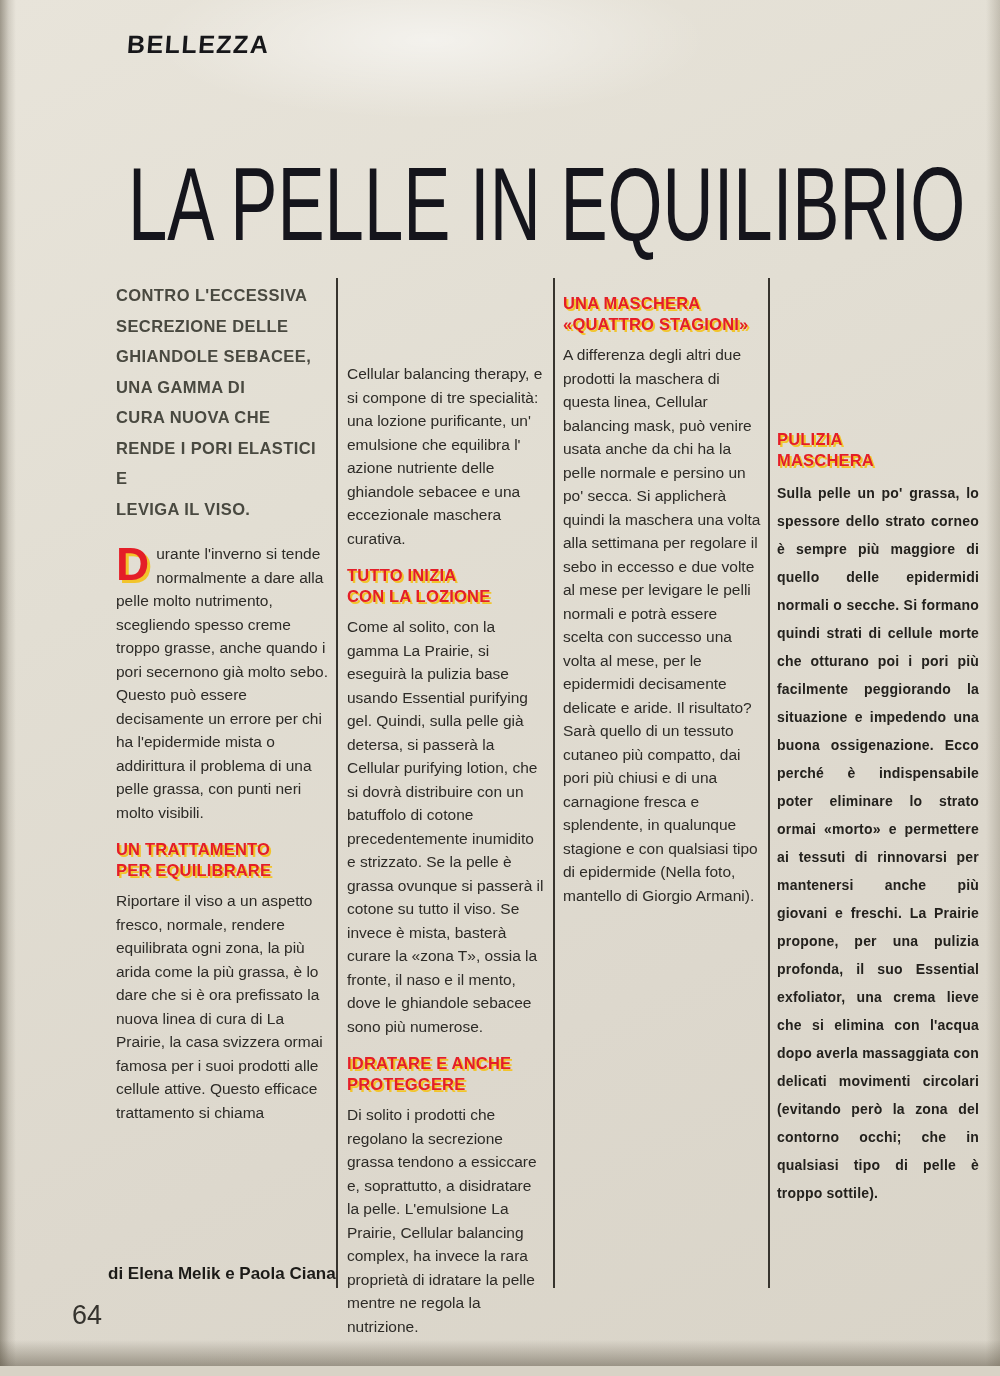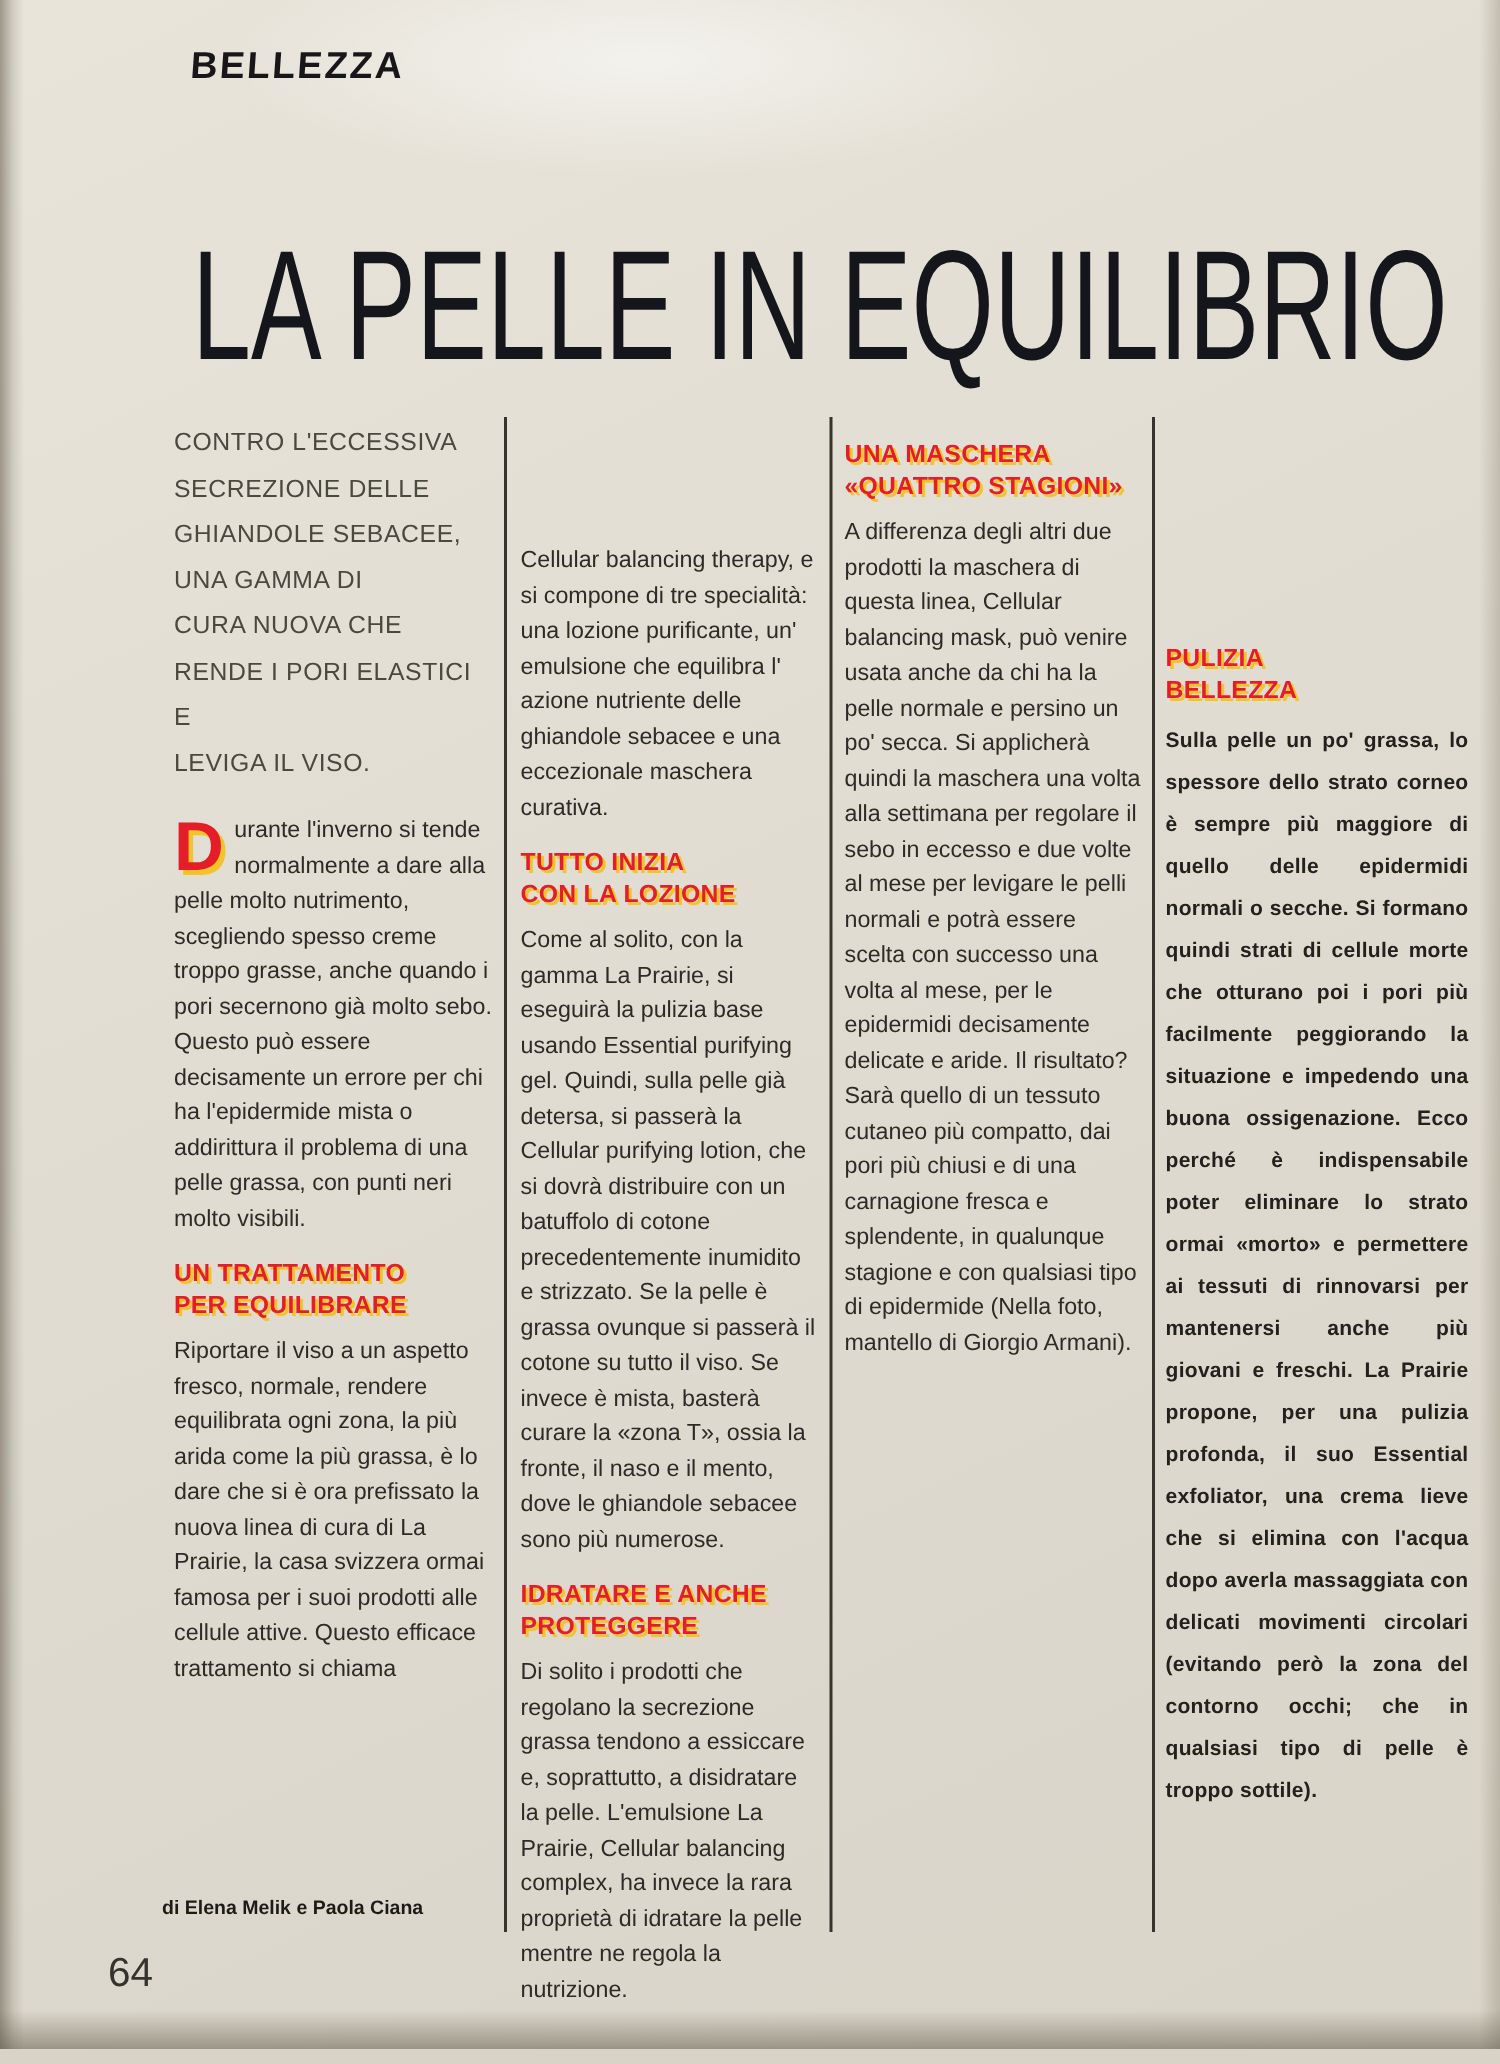--- a/index.html
+++ b/index.html
@@ -47,21 +47,21 @@
   .col{position:absolute;top:278px;}
   .col1{left:116px;width:212px;}
   .col2{left:347px;width:198px;padding-top:84px;}
   .col3{left:563px;width:198px;}
   .col4{left:777px;width:202px;padding-top:136px;}
   .divider{position:absolute;top:278px;height:1010px;width:2px;background:#37342e;}
   .d1{left:336px}.d2{left:553px}.d3{left:768px}
   .standfirst{
     margin:2px 0 18px 0;
     font-size:16.5px;line-height:30.5px;letter-spacing:.4px;
-    color:#494940;white-space:pre-line;
+    color:#494940;white-space:pre-line;font-weight:bold;
   }
   .body-par{
     margin:0 0 2px 0;
     font-size:15.5px;line-height:23.5px;color:#2d2b27;
   }
   .dropcap{
     float:left;
     font-size:46px;line-height:38px;font-weight:800;
     color:#e41e28;text-shadow:3px 3px 0 #f2c42a;
     margin:3px 7px 0 0;
@@ -72,21 +72,21 @@
     color:#e41e28;text-shadow:2px 2px 0 #f2c42a;
     white-space:pre-line;
   }
   .bold-par{
     margin:0;
     font-size:14px;line-height:28px;font-weight:700;color:#23211d;
     text-align:justify;letter-spacing:.2px;
   }
   .byline{
     position:absolute;left:108px;top:1264px;
-    font-size:13px;font-weight:700;color:#1c1b18;
+    font-size:17px;font-weight:700;color:#1c1b18;
   }
   .page-number{
     position:absolute;left:72px;top:1300px;
     font-size:27px;color:#35332e;
   }
 </style>
 </head>
 <body>
 
 <div class="page">
@@ -130,20 +130,20 @@
   </div>
 
   <div class="col col3">
     <h3 class="heading">UNA MASCHERA
 «QUATTRO STAGIONI»</h3>
     <p class="body-par">A differenza degli altri due prodotti la maschera di questa linea, Cellular balancing mask, può venire usata anche da chi ha la pelle normale e persino un po' secca. Si applicherà quindi la maschera una volta alla settimana per regolare il sebo in eccesso e due volte al mese per levigare le pelli normali e potrà essere scelta con successo una volta al mese, per le epidermidi decisamente delicate e aride. Il risultato? Sarà quello di un tessuto cutaneo più compatto, dai pori più chiusi e di una carnagione fresca e splendente, in qualunque stagione e con qualsiasi tipo di epidermide (Nella foto, mantello di Giorgio Armani).</p>
   </div>
 
   <div class="col col4">
     <h3 class="heading">PULIZIA
-BELLEZZA</h3>
+MASCHERA</h3>
     <p class="bold-par">Sulla pelle un po' grassa, lo spessore dello strato corneo è sempre più maggiore di quello delle epidermidi normali o secche. Si formano quindi strati di cellule morte che otturano poi i pori più facilmente peggiorando la situazione e impedendo una buona ossigenazione. Ecco perché è indispensabile poter eliminare lo strato ormai «morto» e permettere ai tessuti di rinnovarsi per mantenersi anche più giovani e freschi. La Prairie propone, per una pulizia profonda, il suo Essential exfoliator, una crema lieve che si elimina con l'acqua dopo averla massaggiata con delicati movimenti circolari (evitando però la zona del contorno occhi; che in qualsiasi tipo di pelle è troppo sottile).</p>
   </div>
 
   <div class="byline">di Elena Melik e Paola Ciana</div>
   <div class="page-number">64</div>
 
 </div>
 
 </body></html>

